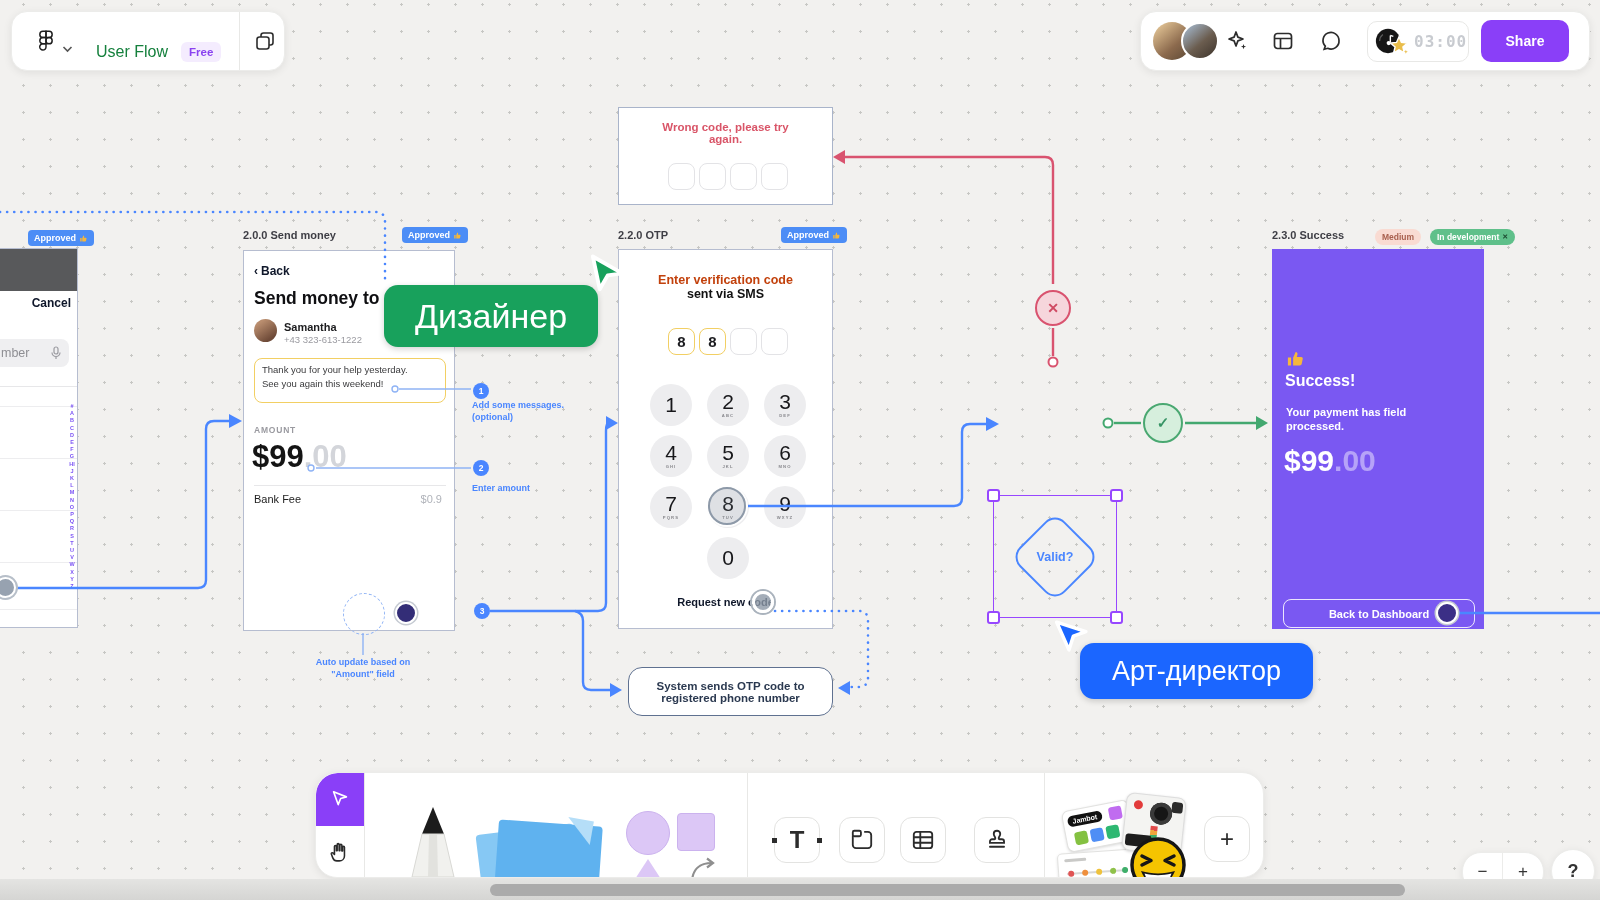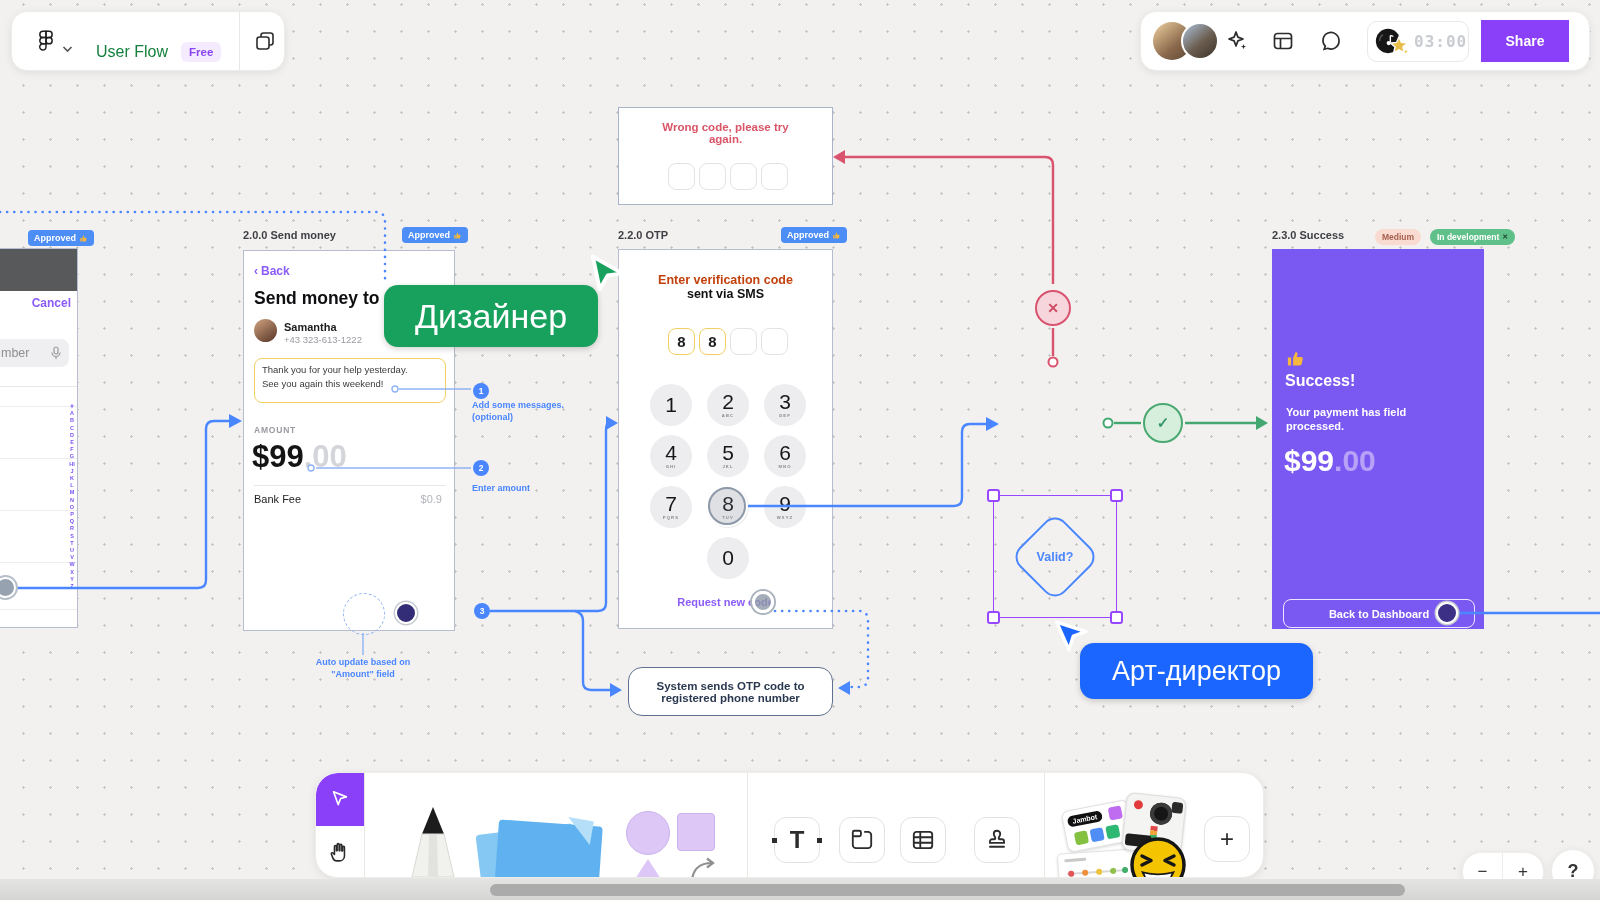--- a/index.html
+++ b/index.html
@@ -10,21 +10,21 @@
   .abs{position:absolute;}
   svg{display:block;}
   
   .frame{position:absolute;background:#fff;border:1px solid #b6bdd0;box-sizing:border-box;}
   .flabel{position:absolute;font-size:11px;font-weight:700;color:#3e3e45;white-space:nowrap;}
   .badge{position:absolute;display:flex;align-items:center;gap:3px;background:#4C8DF6;color:#fff;
     font-size:9px;font-weight:700;padding:3px 6px;border-radius:4px;white-space:nowrap;}
   .pillbadge{position:absolute;display:flex;align-items:center;font-size:8.5px;font-weight:700;
     padding:3px 7px;border-radius:8px;white-space:nowrap;}
   
-  .purple-link{color:#8b5cf6;font-weight:600;}
+  .purple-link{color:#0f172a;font-weight:600;}
   .divider-h{position:absolute;height:1px;background:#e7e7e9;}
   .key{position:absolute;width:42px;height:42px;border-radius:50%;background:#ededef;
     display:flex;flex-direction:column;align-items:center;justify-content:center;}
   .key .d{font-size:21px;color:#17171a;line-height:20px;}
   .key .l{font-size:4.2px;letter-spacing:1.1px;color:#87878c;font-weight:700;margin-top:1px;}
   .codebox{position:absolute;width:27px;height:27px;border-radius:8px;border:1.5px solid #e3e3e6;
     box-sizing:border-box;background:#fff;display:flex;align-items:center;justify-content:center;
     font-size:15px;font-weight:600;color:#1b1b1f;}
   .codebox.filled{border-color:#f2cf63;}
   .dotmark{position:absolute;border-radius:50%;box-sizing:border-box;}
@@ -356,21 +356,21 @@
           </svg>
       </span>
       <span class="abs" style="left:20px;top:13px;">
         <svg width="22" height="22" viewBox="0 0 24 24">
             <path d="M12 2l2.7 6.1 6.6.6-5 4.4 1.5 6.5-5.8-3.5-5.8 3.5 1.5-6.5-5-4.4 6.6-.6z" fill="#e9bd4a" stroke="#fff" stroke-width="1.6"></path>
             <path d="M19.5 16l.6 1.6 1.6.6-1.6.6-.6 1.6-.6-1.6-1.6-.6 1.6-.6z" fill="#e9bd4a"></path>
           </svg>
       </span>
       <span class="abs" style="left:46px;top:10px;font-family:'DejaVu Sans Mono',monospace;font-size:16px;font-weight:700;color:#c8cbd0;letter-spacing:1px;">03:00</span>
     </div>
-    <div class="abs iconbtn" style="left:340px;top:8px;width:88px;height:42px;background:#8A3FF8;border-radius:0;">
+    <div class="abs iconbtn" style="left:340px;top:8px;width:88px;height:42px;background:#8A3FF8;border-radius:10px;">
       <span style="color:#fff;font-size:14px;font-weight:600;">Share</span>
     </div>
   </div>
 
   <div class="pill" style="left:315px;top:772px;width:947px;height:104px;border-radius:22px;overflow:hidden;">
     <div class="abs iconbtn" style="left:0;top:0;width:48px;height:53px;background:#8A3FF8;border-radius:22px 0 0 0;">
       <svg width="22" height="22" viewBox="0 0 24 24">
           <path d="M5 3l14 5.6-6.3 1.8L10 17z" fill="none" stroke="#fff" stroke-width="1.8" stroke-linejoin="round"></path>
         </svg>
     </div>

